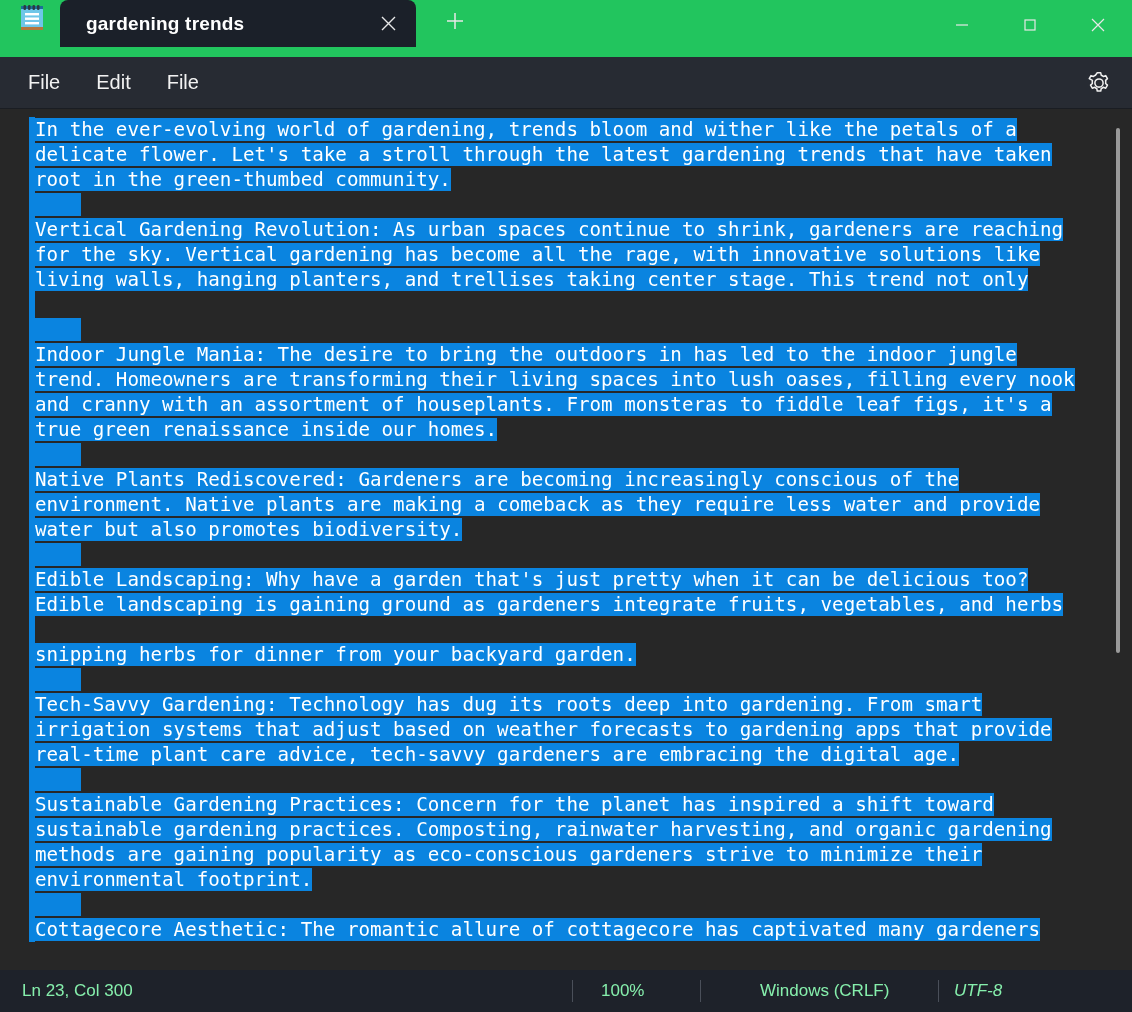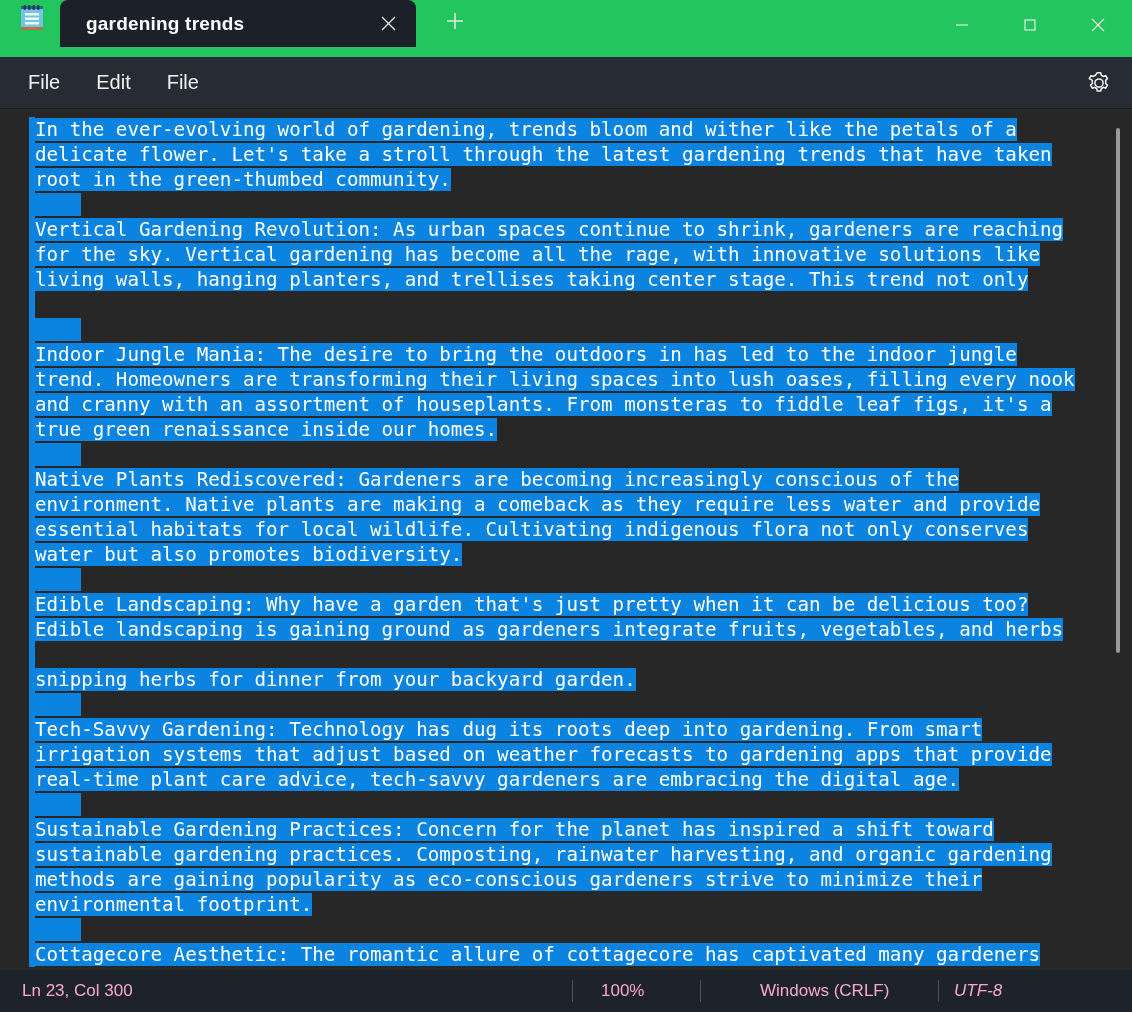--- a/index.html
+++ b/index.html
@@ -189,21 +189,21 @@
     border-radius: 3px;
   }
 
   
   .statusbar {
     height: 42px;
     background: #1e222a;
     display: flex;
     align-items: center;
     flex: 0 0 auto;
-    color: #f9a8d4;
+    color: #86efac;
     font-size: 17px;
     position: relative;
   }
   .sb-left { padding-left: 22px; }
   .sb-cell {
     position: absolute;
     display: flex;
     align-items: center;
     height: 42px;
   }
@@ -295,21 +295,20 @@
         <div class="txt-line"><span class="lead">&nbsp;</span><span class="sel">living walls, hanging planters, and trellises taking center stage. This trend not only</span></div>
         <div class="txt-line"><span class="lead">&nbsp;</span></div>
         <div class="txt-line"><span class="lead">&nbsp;</span><span class="sel">    </span></div>
         <div class="txt-line"><span class="lead">&nbsp;</span><span class="sel">Indoor Jungle Mania: The desire to bring the outdoors in has led to the indoor jungle</span></div>
         <div class="txt-line"><span class="lead">&nbsp;</span><span class="sel">trend. Homeowners are transforming their living spaces into lush oases, filling every nook</span></div>
         <div class="txt-line"><span class="lead">&nbsp;</span><span class="sel">and cranny with an assortment of houseplants. From monsteras to fiddle leaf figs, it's a</span></div>
         <div class="txt-line"><span class="lead">&nbsp;</span><span class="sel">true green renaissance inside our homes.</span></div>
         <div class="txt-line"><span class="lead">&nbsp;</span><span class="sel">    </span></div>
         <div class="txt-line"><span class="lead">&nbsp;</span><span class="sel">Native Plants Rediscovered: Gardeners are becoming increasingly conscious of the</span></div>
         <div class="txt-line"><span class="lead">&nbsp;</span><span class="sel">environment. Native plants are making a comeback as they require less water and provide</span></div>
-        <div class="txt-line"><span class="lead">&nbsp;</span><span class="sel">essential habitats for local wildlife. Cultivating indigenous flora not only conserves</span></div>
         <div class="txt-line"><span class="lead">&nbsp;</span><span class="sel">water but also promotes biodiversity.</span></div>
         <div class="txt-line"><span class="lead">&nbsp;</span><span class="sel">    </span></div>
         <div class="txt-line"><span class="lead">&nbsp;</span><span class="sel">Edible Landscaping: Why have a garden that's just pretty when it can be delicious too?</span></div>
         <div class="txt-line"><span class="lead">&nbsp;</span><span class="sel">Edible landscaping is gaining ground as gardeners integrate fruits, vegetables, and herbs</span></div>
         <div class="txt-line"><span class="lead">&nbsp;</span></div>
         <div class="txt-line"><span class="lead">&nbsp;</span><span class="sel">snipping herbs for dinner from your backyard garden.</span></div>
         <div class="txt-line"><span class="lead">&nbsp;</span><span class="sel">    </span></div>
         <div class="txt-line"><span class="lead">&nbsp;</span><span class="sel">Tech-Savvy Gardening: Technology has dug its roots deep into gardening. From smart</span></div>
         <div class="txt-line"><span class="lead">&nbsp;</span><span class="sel">irrigation systems that adjust based on weather forecasts to gardening apps that provide</span></div>
         <div class="txt-line"><span class="lead">&nbsp;</span><span class="sel">real-time plant care advice, tech-savvy gardeners are embracing the digital age.</span></div>

